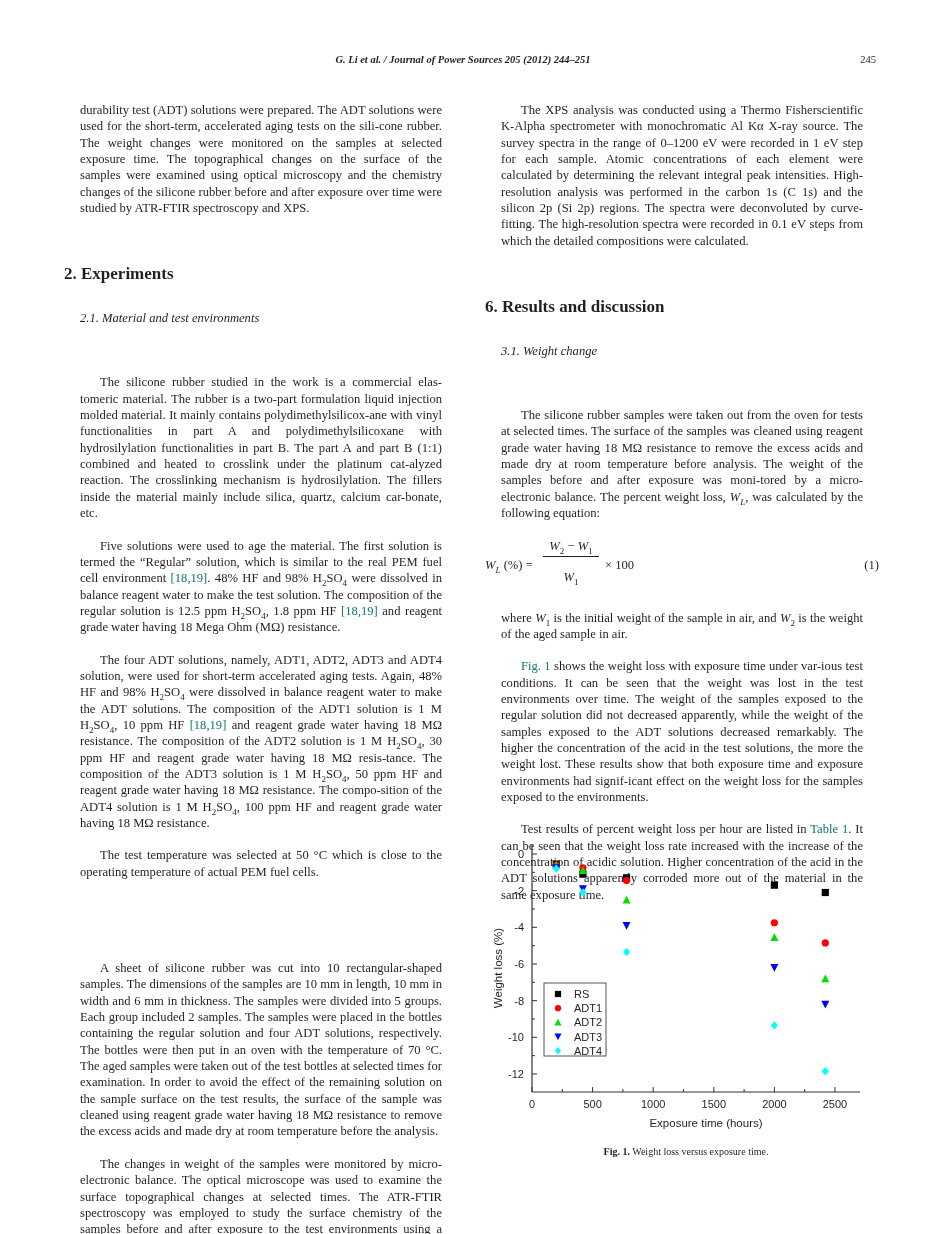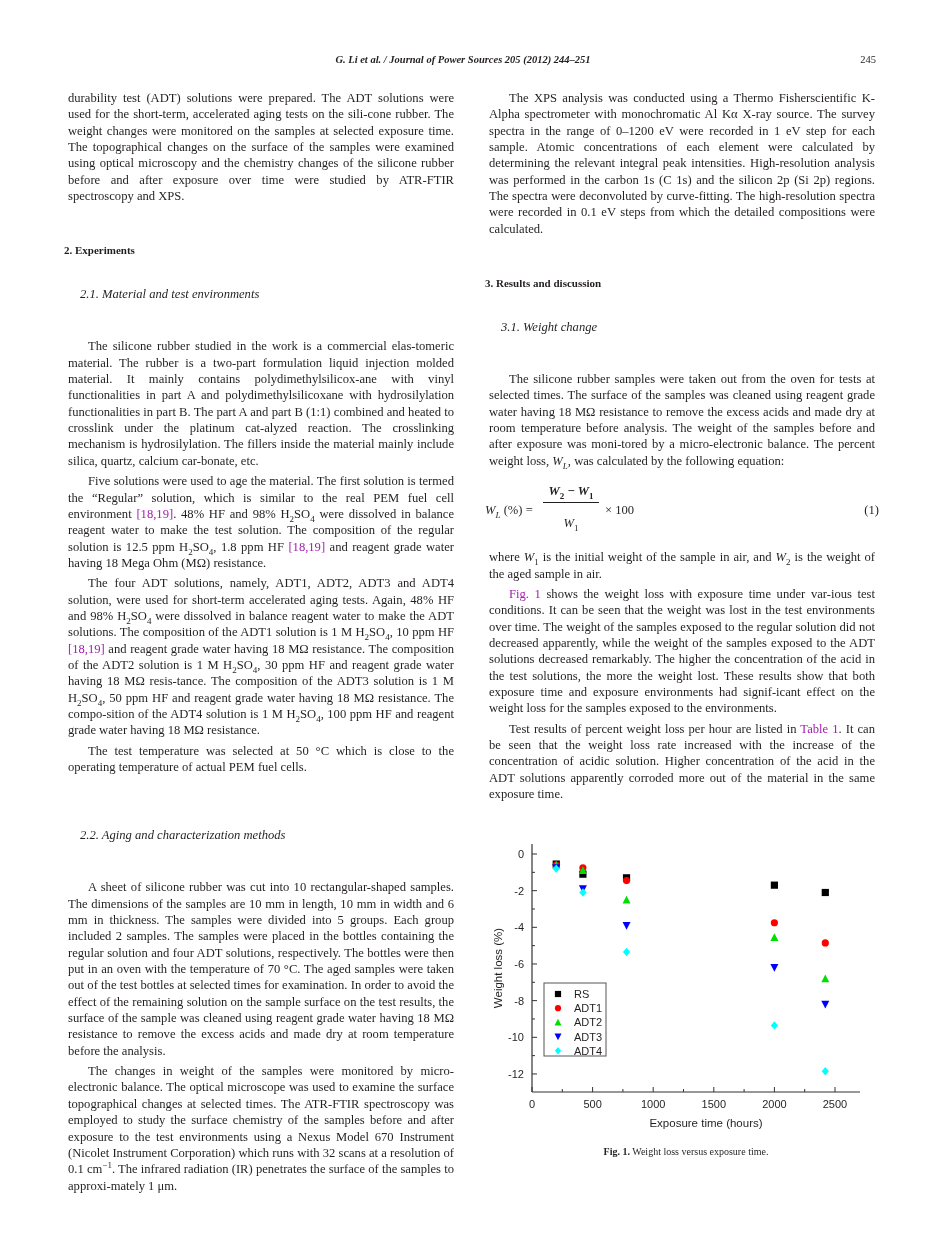--- a/index.html
+++ b/index.html
@@ -15,37 +15,37 @@
   .running-head .title { position: absolute; left: 0; width: 926px; text-align: center; font-weight: bold; }
   .running-head .page { position: absolute; right: 50px; font-style: normal; }
 
   .col {
     position: absolute; top: 86px; width: 394px;
     font-size: 12.6px; line-height: 16.35px; text-align: justify;
     hyphens: manual;
   }
   .col-left { left: 64px; }
   .col-right { left: 485px; }
-  .col p { margin: 4px; text-indent: 20px; }
+  .col p { margin: 16px; text-indent: 20px; }
   .col p.noindent { text-indent: 0; }
-  .col h2 { font-size: 11px; font-weight: bold; margin: 0; line-height: 16px; }
+  .col h2 { font-size: 17px; font-weight: bold; margin: 0; line-height: 16px; }
   .col h3 { font-size: 12.6px; font-weight: normal; font-style: italic; margin: 16px; line-height: 16px; }
   .gap-sec { height: 34px; }
   .gap-sub { height: 16px; }
-  .ref { color: #a21caf; }
+  .ref { color: #0f766e; }
   sub, sup { font-size: 9px; line-height: 0; }
   .i { font-style: italic; }
 
   .equation {
     position: relative; height: 56px; margin: 14px 0 10px 0;
     font-family: "Liberation Serif", serif; font-size: 12.6px;
   }
   .equation .lhs { position: absolute; left: 0; top: 19px; }
   .equation .frac { position: absolute; left: 58px; top: 0; width: 56px; text-align: center; }
-  .equation .frac .num { display: block; border-bottom: 1px solid #231f20; padding-bottom: 2px; font-weight: bold; }
+  .equation .frac .num { display: block; border-bottom: 1px solid #231f20; padding-bottom: 2px; }
   .equation .frac .den { display: block; padding-top: 12px; }
   .equation .mult { position: absolute; left: 120px; top: 19px; }
   .equation .eqnum { position: absolute; right: 0; top: 19px; }
 
   .figure {
     position: absolute; left: 486px; top: 836px; width: 400px; height: 330px;
   }
   .figure svg { position: absolute; left: 0; top: 0; }
   .caption {
     position: absolute; left: 486px; top: 1145px; width: 400px; text-align: center;
@@ -67,30 +67,29 @@
   <div class="gap-sec"></div>
   <h2>2.  Experiments</h2>
   <div class="gap-sub" style="height:12px"></div>
   <h3>2.1.  Material and test environments</h3>
   <div class="gap-sub"></div>
   <p>The silicone rubber studied in the work is a commercial elas-tomeric material. The rubber is a two-part formulation liquid injection molded material. It mainly contains polydimethylsilicox-ane with vinyl functionalities in part A and polydimethylsilicoxane with hydrosilylation functionalities in part B. The part A and part B (1:1) combined and heated to crosslink under the platinum cat-alyzed reaction. The crosslinking mechanism is hydrosilylation. The fillers inside the material mainly include silica, quartz, calcium car-bonate, etc.</p>
   <p><span>Five solutions were used to age the material. The first solution is termed the “Regular” solution, which is similar to the real PEM fuel cell environment </span><span class="ref">[18,19]</span><span>. 48% HF and 98% H</span><sub>2</sub><span>SO</span><sub>4</sub><span> were dissolved in balance reagent water to make the test solution. The composition of the regular solution is 12.5 ppm H</span><sub>2</sub><span>SO</span><sub>4</sub><span>, 1.8 ppm HF </span><span class="ref">[18,19]</span><span> and reagent grade water having 18 Mega Ohm (MΩ) resistance.</span></p>
   <p><span>The four ADT solutions, namely, ADT1, ADT2, ADT3 and ADT4 solution, were used for short-term accelerated aging tests. Again, 48% HF and 98% H</span><sub>2</sub><span>SO</span><sub>4</sub><span> were dissolved in balance reagent water to make the ADT solutions. The composition of the ADT1 solution is 1 M H</span><sub>2</sub><span>SO</span><sub>4</sub><span>, 10 ppm HF </span><span class="ref">[18,19]</span><span> and reagent grade water having 18 MΩ resistance. The composition of the ADT2 solution is 1 M H</span><sub>2</sub><span>SO</span><sub>4</sub><span>, 30 ppm HF and reagent grade water having 18 MΩ resis-tance. The composition of the ADT3 solution is 1 M H</span><sub>2</sub><span>SO</span><sub>4</sub><span>, 50 ppm HF and reagent grade water having 18 MΩ resistance. The compo-sition of the ADT4 solution is 1 M H</span><sub>2</sub><span>SO</span><sub>4</sub><span>, 100 ppm HF and reagent grade water having 18 MΩ resistance.</span></p>
   <p>The test temperature was selected at 50 °C which is close to the operating temperature of actual PEM fuel cells.</p>
   <div class="gap-sec" style="height:32px"></div>
-  <h3>2.2.  Aging and characterization methods</h3>
   <div class="gap-sub"></div>
   <p>A sheet of silicone rubber was cut into 10 rectangular-shaped samples. The dimensions of the samples are 10 mm in length, 10 mm in width and 6 mm in thickness. The samples were divided into 5 groups. Each group included 2 samples. The samples were placed in the bottles containing the regular solution and four ADT solutions, respectively. The bottles were then put in an oven with the temperature of 70 °C. The aged samples were taken out of the test bottles at selected times for examination. In order to avoid the effect of the remaining solution on the sample surface on the test results, the surface of the sample was cleaned using reagent grade water having 18 MΩ resistance to remove the excess acids and made dry at room temperature before the analysis.</p>
   <p><span>The changes in weight of the samples were monitored by micro-electronic balance. The optical microscope was used to examine the surface topographical changes at selected times. The ATR-FTIR spectroscopy was employed to study the surface chemistry of the samples before and after exposure to the test environments using a Nexus Model 670 Instrument (Nicolet Instrument Corporation) which runs with 32 scans at a resolution of 0.1 cm</span><sup>−1</sup><span>. The infrared radiation (IR) penetrates the surface of the samples to approxi-mately 1 μm.</span></p>
 </div>
 
 <div class="col col-right">
   <p>The XPS analysis was conducted using a Thermo Fisherscientific K-Alpha spectrometer with monochromatic Al Kα X-ray source. The survey spectra in the range of 0–1200 eV were recorded in 1 eV step for each sample. Atomic concentrations of each element were calculated by determining the relevant integral peak intensities. High-resolution analysis was performed in the carbon 1s (C 1s) and the silicon 2p (Si 2p) regions. The spectra were deconvoluted by curve-fitting. The high-resolution spectra were recorded in 0.1 eV steps from which the detailed compositions were calculated.</p>
   <div class="gap-sec"></div>
-  <h2>3.  Results and discussion</h2>
+  <h2>6.  Results and discussion</h2>
   <div class="gap-sub" style="height:12px"></div>
   <h3>3.1.  Weight change</h3>
   <div class="gap-sub"></div>
   <p><span>The silicone rubber samples were taken out from the oven for tests at selected times. The surface of the samples was cleaned using reagent grade water having 18 MΩ resistance to remove the excess acids and made dry at room temperature before analysis. The weight of the samples before and after exposure was moni-tored by a micro-electronic balance. The percent weight loss, </span><span class="i">W</span><sub class="i">L</sub><span>, was calculated by the following equation:</span></p>
 
   <div class="equation">
     <span class="lhs"><span class="i">W</span><sub class="i">L</sub><span> (%) =</span></span>
     <span class="frac">
       <span class="num"><span class="i">W</span><sub>2</sub><span> − </span><span class="i">W</span><sub>1</sub></span>
       <span class="den"><span class="i">W</span><sub>1</sub></span>

